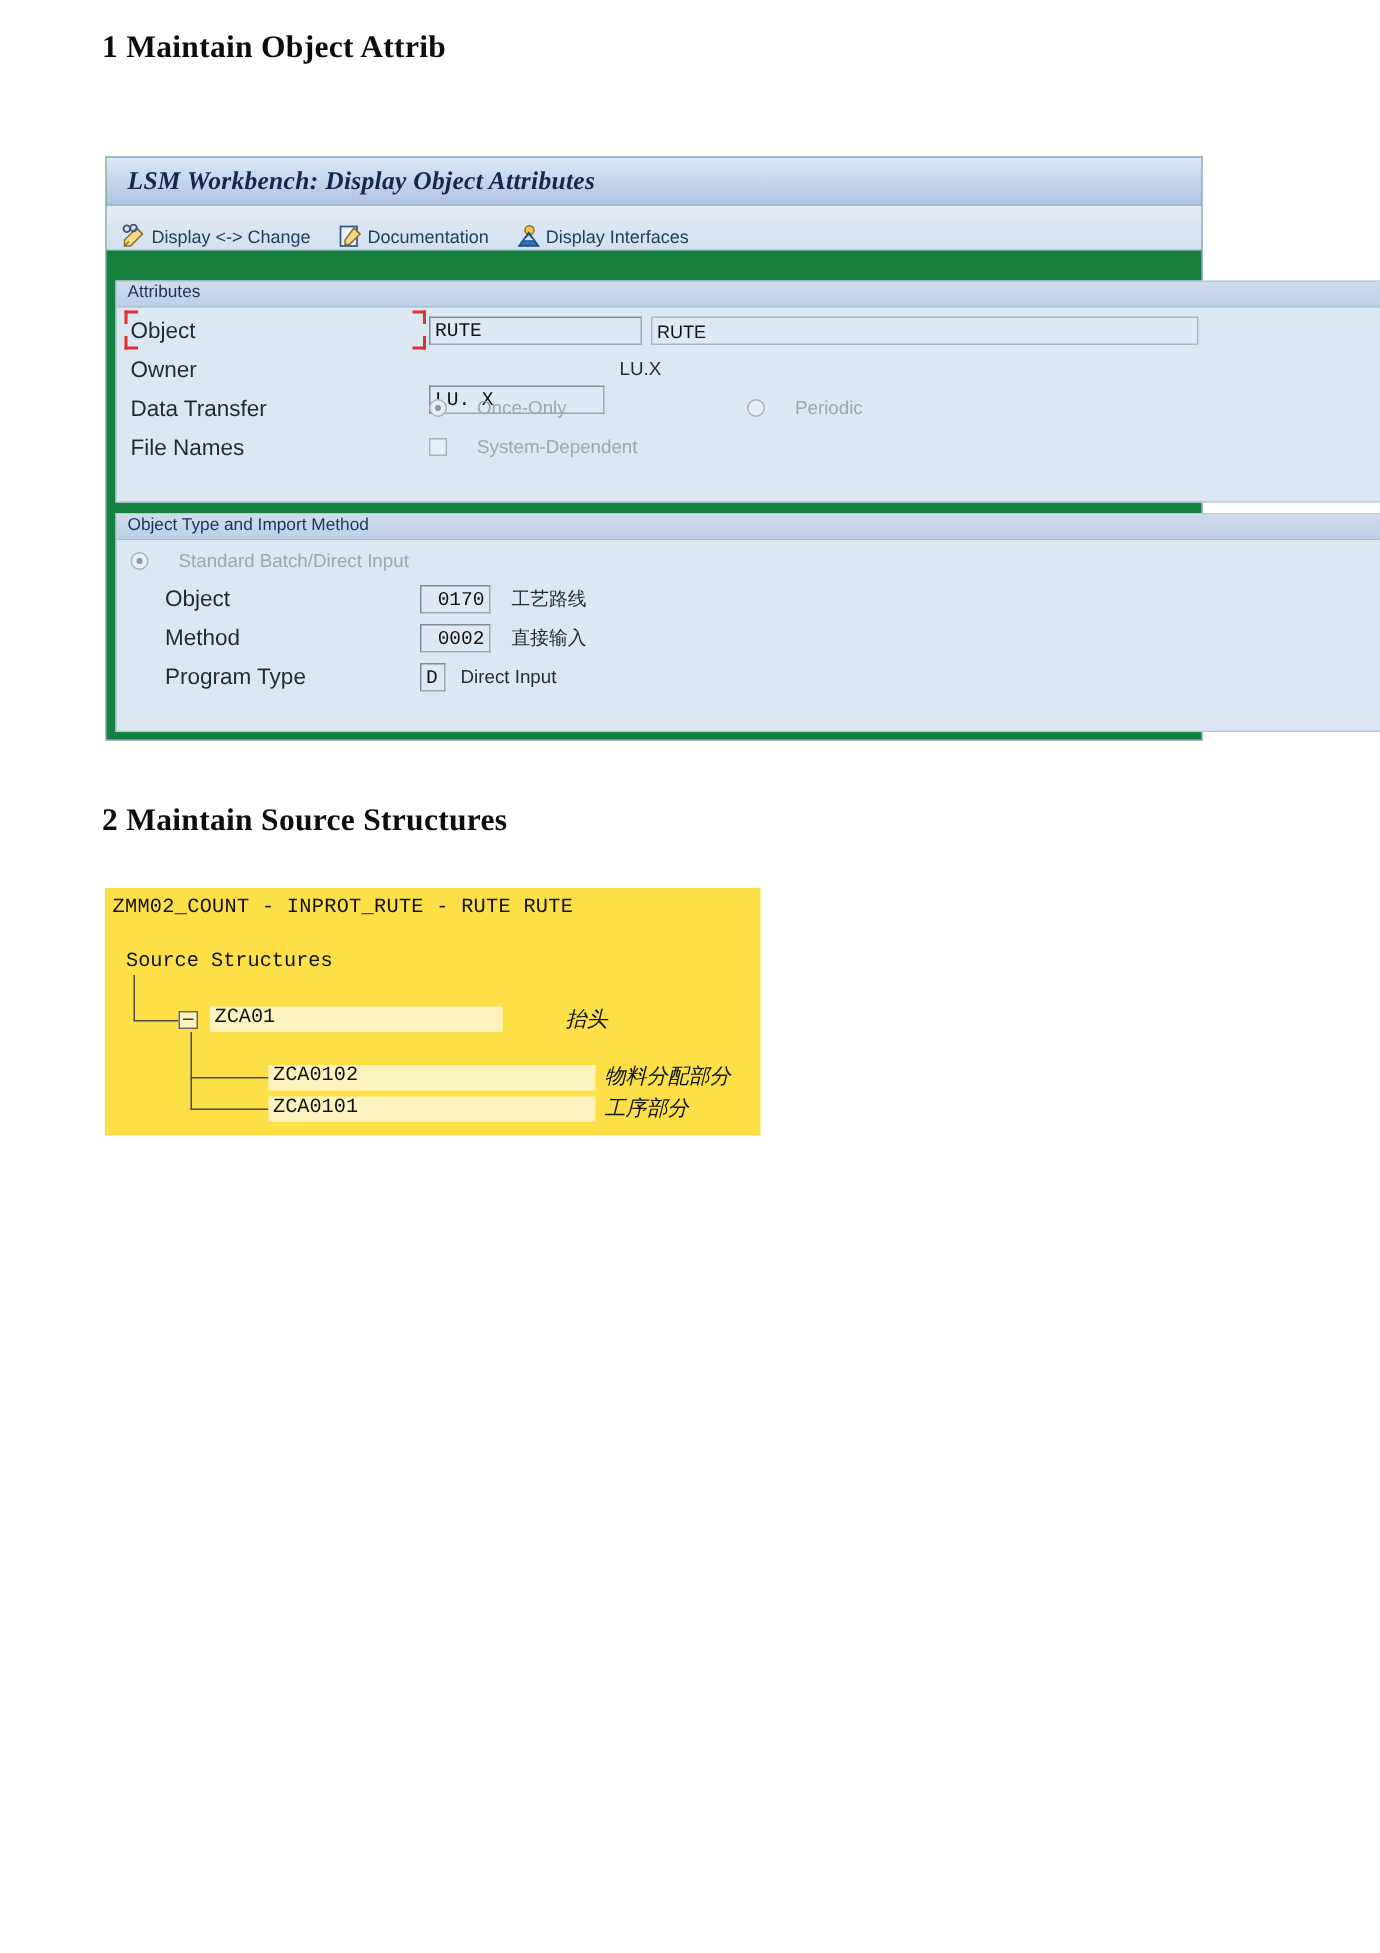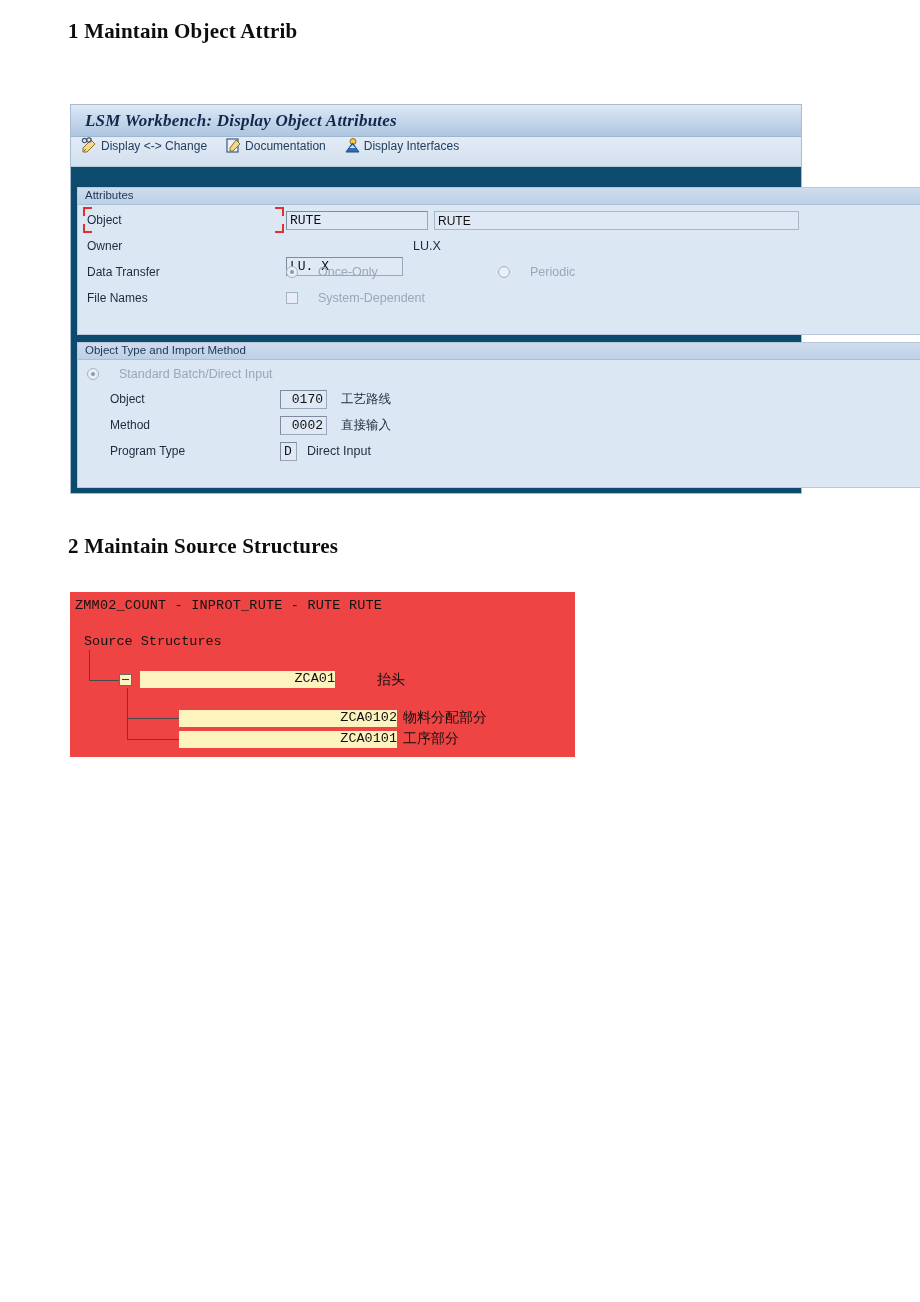--- a/index.html
+++ b/index.html
@@ -29,21 +29,21 @@
   #heading-1 { left: 68px; top: 19px; }
   #heading-2 { left: 68px; top: 534px; }
 
   
   #sap-panel {
     position: absolute;
     left: 70px;
     top: 104px;
     width: 732px;
     height: 390px;
-    background: #0c4a6e;
+    background: #15803d;
     border: 1px solid #a8bdd4;
     border-top: none;
     box-sizing: border-box;
   }
   .titlebar {
     height: 33px;
     background: linear-gradient(to bottom, #dfe9f5 0%, #c6d8ec 45%, #aec6e0 100%);
     border-top: 1px solid #a8bdd4;
     border-bottom: 1px solid #9fb6cf;
     display: flex;
@@ -57,21 +57,21 @@
     font-weight: bold;
     font-size: 17px;
     color: #13284b;
     letter-spacing: .2px;
   }
   .toolbar {
     height: 30px;
     background: linear-gradient(to bottom, #e3ebf6 0%, #d3e0ef 100%);
     border-bottom: 1px solid #b6c8db;
     display: flex;
-    align-items: flex-start;
+    align-items: flex-end;
     padding-left: 10px;
     box-sizing: border-box;
   }
   .tb-btn {
     display: flex;
     align-items: center;
     gap: 3px;
     margin-right: 18px;
     font-size: 12px;
     color: #23405f;
@@ -103,21 +103,21 @@
   .grp-body { position: relative; padding-top: 2px; }
 
   
   .frow {
     height: 26px;
     display: flex;
     align-items: center;
     position: relative;
   }
   .flabel {
-    font-size: 12px;
+    font-size: 15px;
     color: #1d2b3d;
     padding-left: 9px;
     box-sizing: border-box;
   }
   .flabel.w1 { width: 208px; }
   .flabel.w2 { width: 202px; padding-left: 32px; }
 
   .fld {
     background: #dfe9f5;
     border: 1px solid #9aa9ba;
@@ -200,28 +200,27 @@
     margin-left: 1px;
     display: flex; align-items: center; justify-content: center;
     cursor: pointer;
   }
 
   
   #tree-panel {
     position: absolute;
     left: 70px;
     top: 592px;
-    width: 505px;
+    width: 437px;
     height: 165px;
-    background: #ef4444;
+    background: #fde047;
     box-sizing: border-box;
     font-family: "Liberation Mono", monospace;
     font-size: 13.5px;
     color: #111;
-    text-align: right;
   }
   #tree-title { position: absolute; left: 5px; top: 6px; white-space: nowrap; letter-spacing: .2px; }
   #tree-root  { position: absolute; left: 14px; top: 42px; white-space: nowrap; }
 
   .tline { position: absolute; background: #4a4a4a; }
   .vline { width: 1px; }
   .hline { height: 1px; }
 
   .node-ico {
     position: absolute;
@@ -245,20 +244,21 @@
     font-family: "Liberation Mono", monospace;
     font-size: 13.5px;
     color: #111;
   }
   .node-desc {
     position: absolute;
     font-family: "DejaVu Sans", sans-serif;
     font-size: 14px;
     color: #111;
     white-space: nowrap;
+    font-style: italic;
   }
 </style>
 </head>
 <body>
 
 <div class="doc-heading" id="heading-1">1 Maintain Object Attrib</div>
 
 <div id="sap-panel">
 
   <div class="titlebar">

